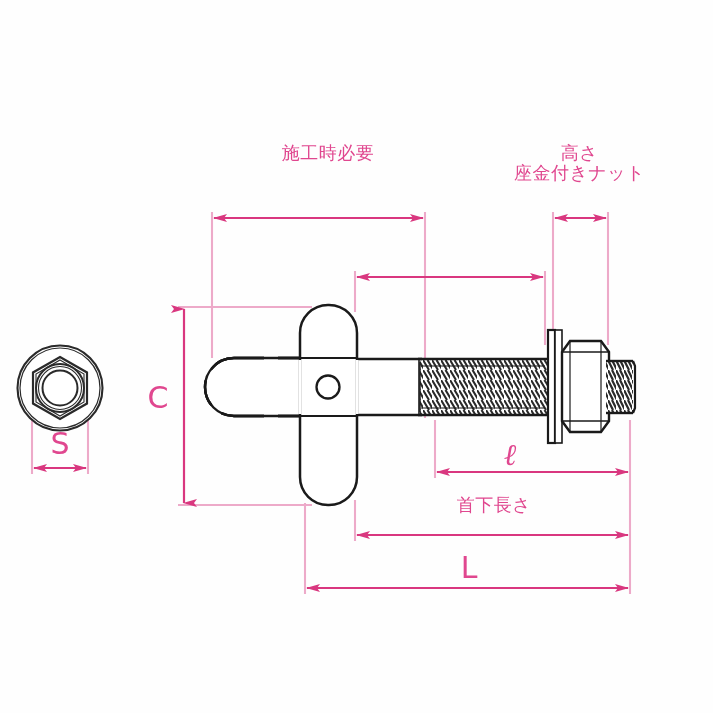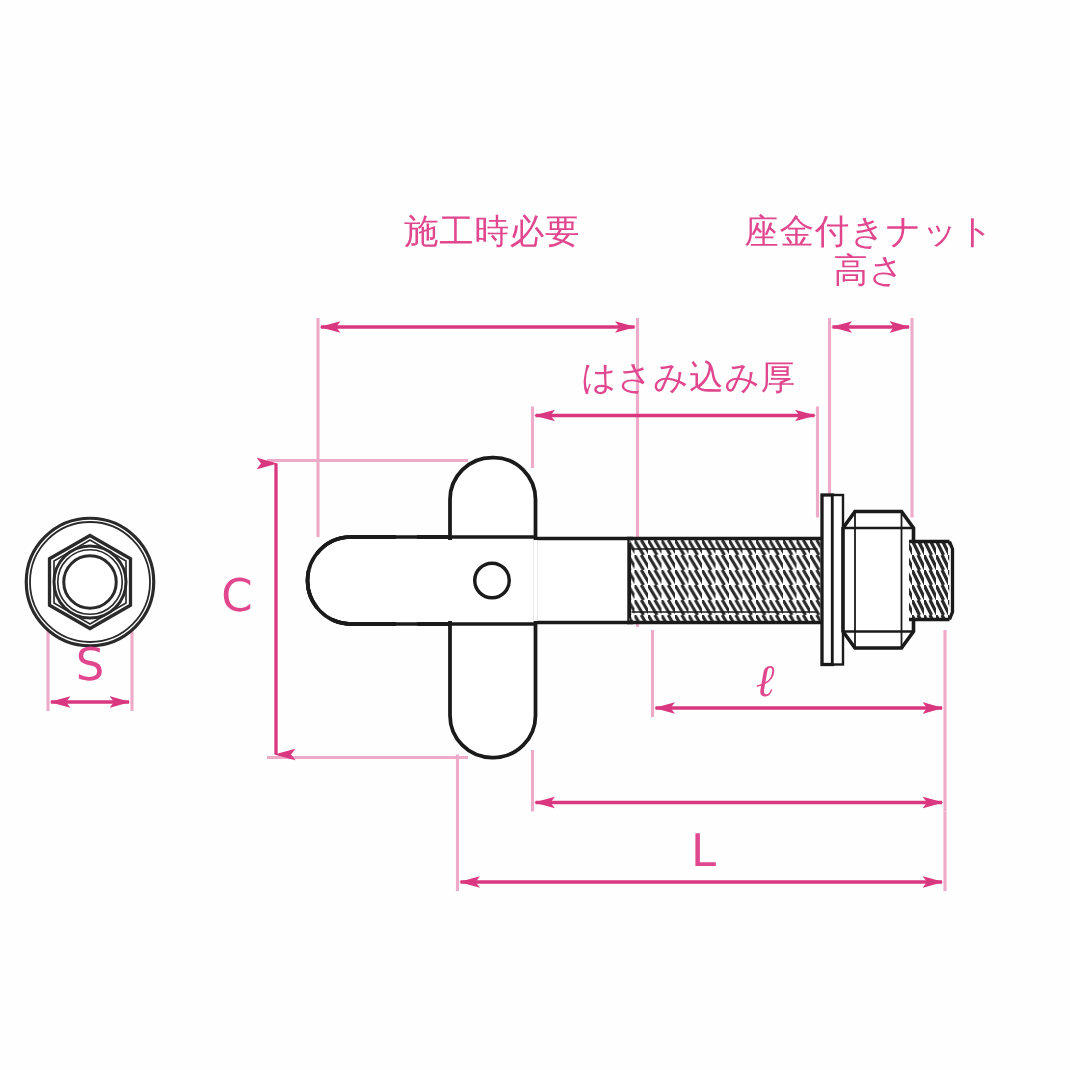--- a/index.html
+++ b/index.html
@@ -26,21 +26,21 @@
   }
   .lbl {
     position: absolute;
     color: #e0478f;
     font-family: "DejaVu Sans", "Liberation Sans", sans-serif;
     white-space: nowrap;
     line-height: 1.12;
     text-align: center;
     user-select: none;
   }
-  .lbl-jp { font-size: 23px; letter-spacing: 0.5px; }
+  .lbl-jp { font-size: 18px; letter-spacing: 0.5px; }
   .lbl-sym { font-size: 30px; font-weight: 500; }
   .lbl-ell { font-size: 30px; font-style: italic; font-family: "DejaVu Serif", "Liberation Serif", serif; }
 </style>
 </head>
 <body>
 
 <div id="stage">
 
   <svg id="drawing" width="713" height="713" viewBox="0 0 713 713">
 
@@ -183,28 +183,28 @@
       <line x1="34" y1="468" x2="86" y2="468" marker-start="url(#arrL)" marker-end="url(#arrR)"></line>
     </g>
 
   </svg>
 
   <div class="lbl lbl-jp" style="left:228px; top:143px; width:200px;">
     <div>施工時必要</div>
   </div>
 
   <div class="lbl lbl-jp" style="left:472px; top:143px; width:215px;">
+    <div>高さ</div>
     <div>座金付きナット</div>
-    <div>高さ</div>
   </div>
 
-  <div class="lbl lbl-jp" style="left:371px; top:240px; width:176px;">はさみ込み厚</div>
 
   <div class="lbl lbl-ell" style="left:495px; top:438px; width:30px;">ℓ</div>
 
+  <div class="lbl lbl-jp" style="left:424px; top:495px; width:140px;">首下長さ</div>
 
   <div class="lbl lbl-sym" style="left:455px; top:551px; width:28px;">L</div>
 
   <div class="lbl lbl-sym" style="left:144px; top:381px; width:28px;">C</div>
 
   <div class="lbl lbl-sym" style="left:46px; top:427px; width:28px;">S</div>
 
 </div>
 
 </body></html>

